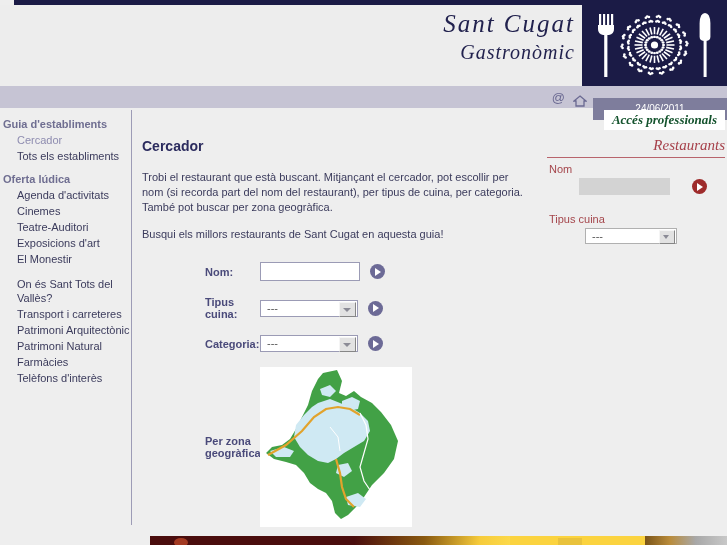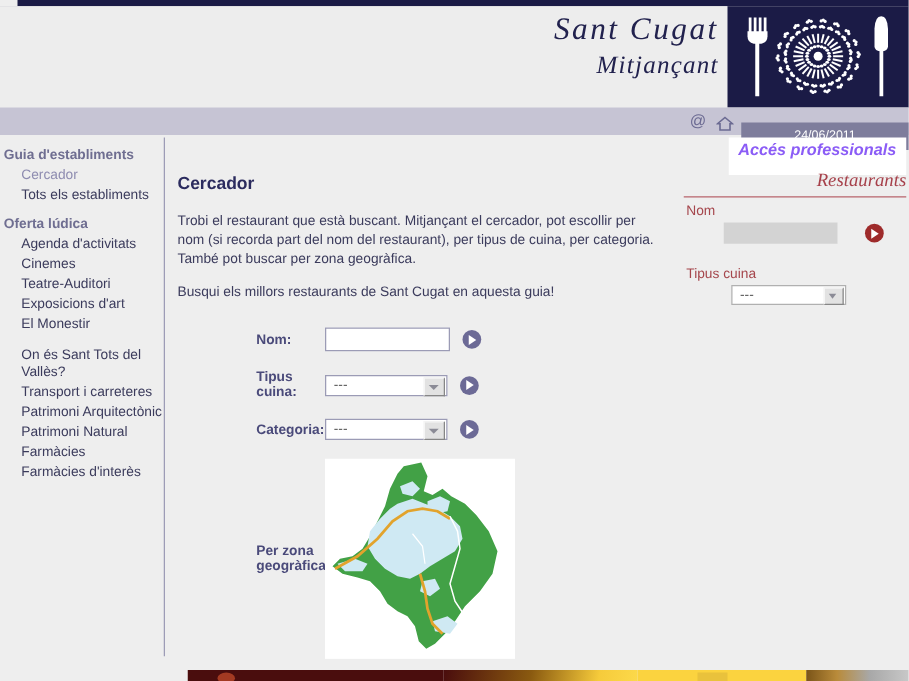--- a/index.html
+++ b/index.html
@@ -60,22 +60,22 @@
   .fsel .arrow:after{content:"";position:absolute;left:3px;top:5px;border-left:4px solid transparent;
     border-right:4px solid transparent;border-top:4px solid #8b8b96;}
   .gobtn{width:15px;height:15px;border-radius:50%;background:#6c6a96;margin-left:10px;position:relative;cursor:pointer;flex:none;}
   .gobtn:after{content:"";position:absolute;left:5px;top:3.5px;border-top:4px solid transparent;
     border-bottom:4px solid transparent;border-left:6px solid #ffffff;}
   #maprow{display:flex;align-items:center;margin-top:14px;}
   #maprow .flabel{padding-left:65px;}
   #mapbox{width:152px;height:160px;background:#ffffff;border:0;position:relative;overflow:hidden;margin-left:0;}
 
   
-  #accesbox{position:absolute;right:2px;top:2px;background:#ffffff;padding:2px 8px 13px 8px;
-    font-family:Liberation Sans, sans-serif;font-style:italic;font-weight:bold;font-size:13px;color:#8b5cf6;cursor:pointer;}
+  #accesbox{position:absolute;right:2px;top:2px;background:#ffffff;padding:2px 8px 2px 8px;
+    font-family:Liberation Serif, serif;font-style:italic;font-weight:bold;font-size:13px;color:#14532d;cursor:pointer;}
   #rest-head{position:absolute;right:2px;top:29px;width:178px;text-align:right;
     font-family:"Liberation Serif", serif;font-style:italic;font-size:15px;color:#a6404a;}
   #rest-rule{position:absolute;right:2px;top:49px;width:178px;height:1px;background:#b8646c;}
   .rlabel{color:#a5464c;font-size:11px;margin:0 0 3px 2px;}
   #rnom-wrap{position:absolute;left:2px;top:55px;width:178px;}
   #rnom-row{display:flex;align-items:center;margin-left:32px;}
   .rtext{width:85px;height:13px;background:#d3d3d3;border:0;font-size:11px;padding:2px 3px;outline:none;}
   #rtipus-wrap{position:absolute;left:2px;top:105px;width:178px;}
   #rtipus-row{margin-left:38px;}
   .rsel{width:92px;height:16px;border:1px solid #b0b0b0;background:#ffffff;font-size:11px;
@@ -103,21 +103,21 @@
 <body>
 
 <div id="topstrip">
   <div class="left"></div>
 </div>
 
 <div id="header">
   <div class="band"></div>
   <div id="title-block">
     <div class="l1">Sant Cugat</div>
-    <div class="l2">Mitjançant</div>
+    <div class="l2">Gastronòmic</div>
   </div>
   <div id="logo">
     <svg width="145" height="81" viewBox="0 0 145 81">
 
       <g fill="#ffffff">
         <rect x="17" y="9" width="2.2" height="13"></rect>
         <rect x="21" y="9" width="2.2" height="13"></rect>
         <rect x="25" y="9" width="2.2" height="13"></rect>
         <rect x="29" y="9" width="2.2" height="13"></rect>
         <path d="M16 20 h16 v4 q0 5 -5 6 h-6 q-5 -1 -5 -6 z"></path>
@@ -339,21 +339,21 @@
         <div class="nav-item">Teatre-Auditori</div>
         <div class="nav-item">Exposicions d'art</div>
         <div class="nav-item">El Monestir</div>
       </div>
       <div class="nav-group">
         <div class="nav-item">On és Sant Tots del Vallès?</div>
         <div class="nav-item">Transport i carreteres</div>
         <div class="nav-item">Patrimoni Arquitectònic</div>
         <div class="nav-item">Patrimoni Natural</div>
         <div class="nav-item">Farmàcies</div>
-        <div class="nav-item">Farmàcies d'interès</div>
+        <div class="nav-item">Telèfons d'interès</div>
       </div>
     </div>
 </div>
 <div id="divider"></div>
 
 <div id="content">
   <div id="page-title">Cercador</div>
   <div id="intro">
       <p>Trobi el restaurant que està buscant. Mitjançant el cercador, pot escollir per nom (si recorda part del nom del restaurant), per tipus de cuina, per categoria. També pot buscar per zona geogràfica.</p>
       <p>Busqui els millors restaurants de Sant Cugat en aquesta guia!</p>

